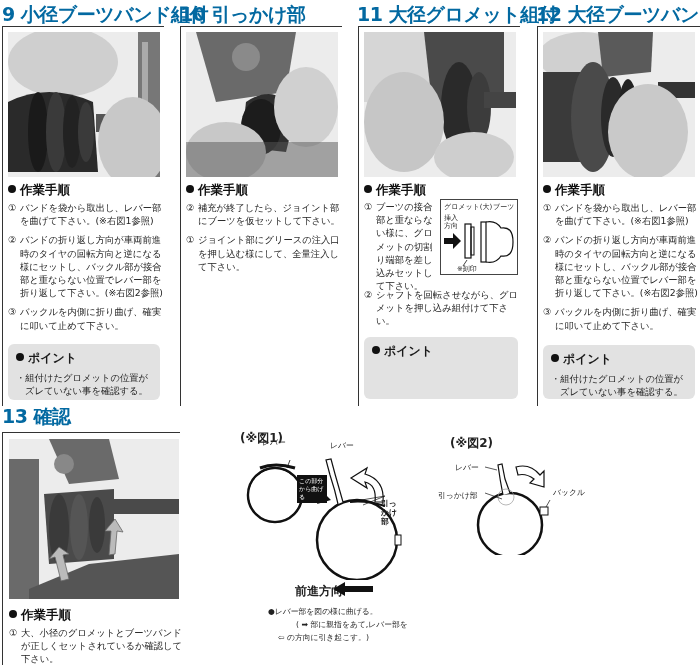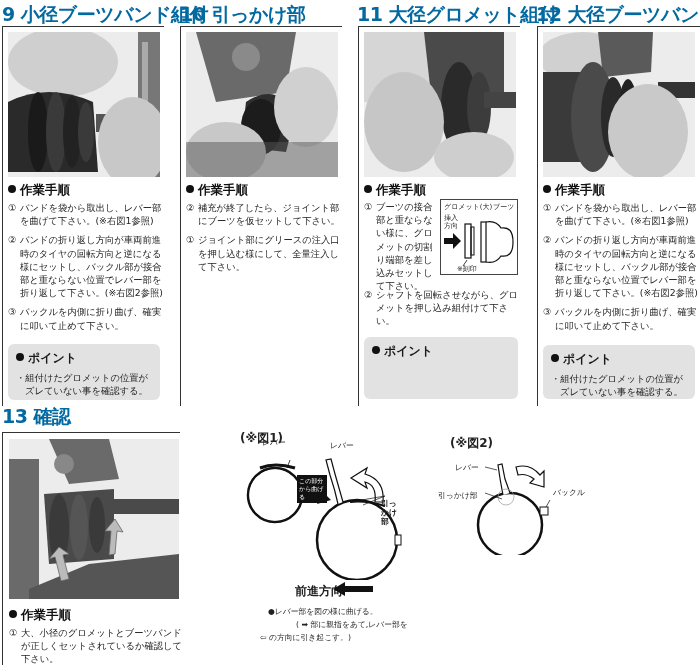--- a/index.html
+++ b/index.html
@@ -226,21 +226,21 @@
   <div class="small-txt" style="left:262px;top:437px;">レバー</div>
   <div class="small-txt" style="left:330px;top:440px;">レバー</div>
   <div style="position:absolute;left:297px;top:475px;width:30px;height:28px;background:#111;color:#fff;font-size:6px;line-height:8px;padding:2px;">この部分から曲げる</div>
   <div class="small-txt" style="left:381px;top:499px;width:22px;white-space:normal;line-height:9px;font-weight:bold;">引っかけ部</div>
   <div class="fig-label" style="left:295px;top:583px;">前進方向</div>
   <svg style="position:absolute;left:333px;top:582px;" width="40" height="14" viewBox="0 0 40 14">
     <path d="M0 7 L12 0 L12 4 L40 4 L40 10 L12 10 L12 14 Z" fill="#111"></path>
   </svg>
   <div class="small-txt" style="left:268px;top:606px;">●レバー部を図の様に曲げる。</div>
   <div class="small-txt" style="left:276px;top:619px;margin-left:20px;">( ➡ 部に親指をあて,レバー部を</div>
-  <div class="small-txt" style="left:260px;top:632px;text-align:right;">⇦ の方向に引き起こす。)</div>
+  <div class="small-txt" style="left:278px;top:632px;text-align:right;">⇦ の方向に引き起こす。)</div>
 </div>
 
 <div>
   <div class="fig-label" style="left:450px;top:435px;">(※図2)</div>
   <svg style="position:absolute;left:470px;top:455px;" width="120" height="100" viewBox="0 0 120 100">
     <circle cx="40" cy="70" r="32" fill="none" stroke="#111" stroke-width="2.5"></circle>
     <circle cx="40" cy="70" r="29.5" fill="none" stroke="#fff" stroke-width="1"></circle>
     <rect x="70" y="52" width="8" height="8" fill="#fff" stroke="#111" stroke-width="1"></rect>
     <path d="M33 40 Q30 25 28 10 L32 9 L35 24 L40 38" fill="#fff" stroke="#111" stroke-width="1.2"></path>
     <circle cx="36" cy="42" r="8" fill="none" stroke="#999" stroke-width="0.7"></circle>

